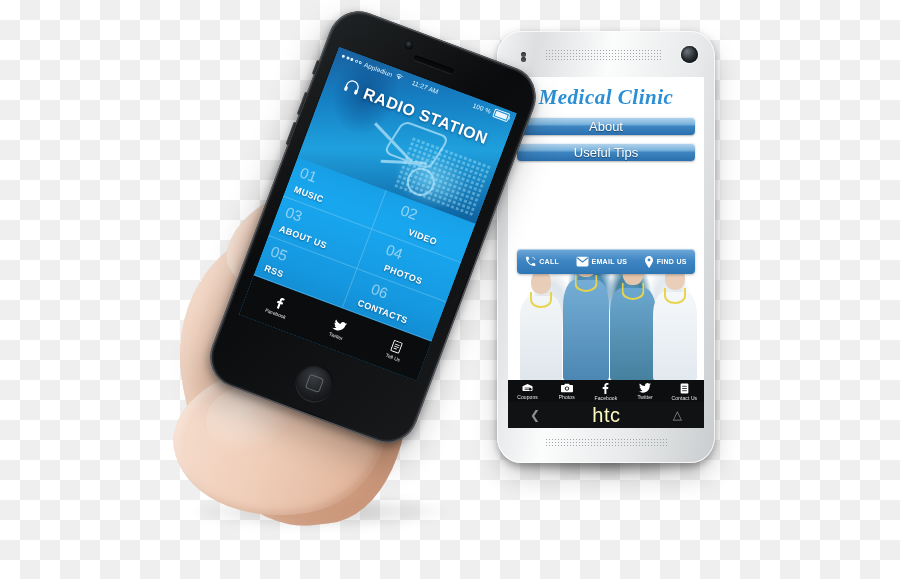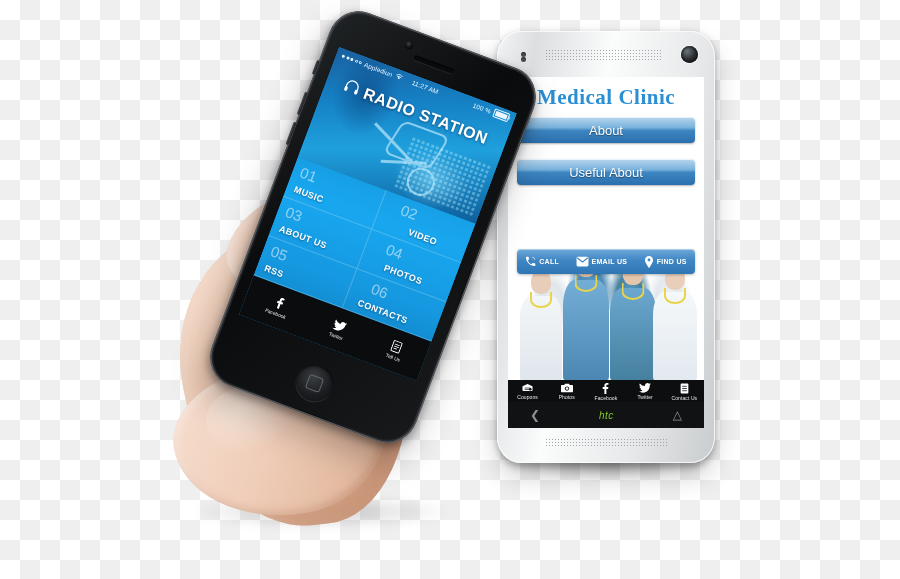--- a/index.html
+++ b/index.html
@@ -43,21 +43,21 @@
     box-shadow:0 0 0 1px rgba(255,255,255,.55), inset 0 0 3px #000;}
   .htc-screen{
     position:absolute;left:11px;top:46px;width:196px;height:325px;overflow:hidden;
     background:#ffffff;box-shadow:inset 0 0 0 1px rgba(0,0,0,.28);
   }
   .htc-navbar{
     position:absolute;left:11px;top:371px;width:196px;height:26px;background:#111214;
     display:flex;align-items:center;justify-content:space-between;padding:0 22px;
     box-sizing:border-box;
   }
-  .htc-logo{color:#84cc16;font-size:10px;letter-spacing:.5px;font-weight:400;font-style:italic;}
+  .htc-logo{color:#fef9c3;font-size:20px;letter-spacing:.5px;font-weight:400;}
   .htc-nav-ico{color:#8d9195;font-size:12px;line-height:1;}
   .htc-bottom{position:absolute;left:0;top:397px;width:100%;height:35px;}
   .htc-grille-bot{position:absolute;left:50%;transform:translateX(-50%);top:10px;width:122px;height:10px;}
 
   
   .clinic{position:absolute;inset:0;background:#ffffff;}
   .clinic-photo{
     position:absolute;left:0;bottom:22px;width:100%;height:185px;
     background:
       radial-gradient(ellipse 30px 46px at 22% 58%,#eaeef2 0%,#dfe5ea 40%,rgba(255,255,255,0) 72%),
@@ -66,27 +66,27 @@
       radial-gradient(ellipse 30px 48px at 82% 56%,#eef2f5 0%,#e2e8ed 42%,rgba(255,255,255,0) 74%),
       linear-gradient(180deg,rgba(255,255,255,0) 0%,rgba(255,255,255,.18) 62%,#ffffff 100%);
   }
   .doc{position:absolute;bottom:0;}
   .doc .head{position:absolute;left:50%;transform:translateX(-50%);top:0;border-radius:48% 48% 44% 44%;}
   .doc .body{position:absolute;left:0;bottom:0;width:100%;border-radius:26% 26% 4% 4%;}
   .doc .steth{position:absolute;left:50%;transform:translateX(-50%);border:2px solid #e8d44a;
     border-top:none;border-radius:0 0 50% 50%;}
   .clinic-title{
     position:absolute;left:0;top:8px;width:100%;text-align:center;
-    font-family:"Liberation Serif", serif;font-weight:bold;
+    font-family:"Liberation Serif", serif;font-weight:bold;font-style:italic;
     font-size:21px;color:#2a8fd4;letter-spacing:.5px;
     text-shadow:0 1px 1px rgba(255,255,255,.9);
   }
   .clinic-menu{position:absolute;left:9px;top:40px;width:178px;}
   .clinic-btn{
-    position:relative;height:26px;margin-bottom:16px;border-radius:4px;
+    position:relative;height:18px;margin-bottom:8px;border-radius:4px;
     background:linear-gradient(180deg,#b9d7ee 0%,#7ab3dd 40%,#3d86c1 52%,#2a6fae 100%);
     box-shadow:0 1px 2px rgba(0,0,0,.30), inset 0 1px 0 rgba(255,255,255,.7);
     display:flex;align-items:center;justify-content:center;
     color:#ffffff;font-size:13px;text-shadow:0 1px 1px rgba(0,0,0,.4);
   }
   .clinic-actions{
     position:absolute;left:9px;top:172px;width:178px;height:25px;border-radius:4px;
     background:linear-gradient(180deg,#6fa8d8 0%,#3d85c3 48%,#2f76b4 100%);
     box-shadow:0 1px 3px rgba(0,0,0,.28), inset 0 1px 0 rgba(255,255,255,.45);
     display:flex;align-items:center;justify-content:space-around;
@@ -245,21 +245,21 @@
             <div class="head" style="width:20px;height:24px;background:#e9cfba;"></div>
             <div class="body" style="height:88px;background:linear-gradient(180deg,#f5f8fa,#e2e9ef);"></div>
             <div class="steth" style="top:22px;width:18px;height:14px;"></div>
           </div>
         </div>
 
         <div class="clinic-title">Medical Clinic</div>
 
         <div class="clinic-menu">
           <div class="clinic-btn">About</div>
-          <div class="clinic-btn">Useful About</div>
+          <div class="clinic-btn">Useful Tips</div>
         </div>
 
         <div class="clinic-actions">
           <div class="act">
             <span>
               <svg width="11" height="11" viewBox="0 0 24 24" fill="#fff">
                 <path d="M6.6 10.8c1.6 3.1 4.1 5.6 7.2 7.2l2.4-2.4c.3-.3.8-.4 1.2-.3 1.2.4 2.6.6 4 .6.6 0 1 .4 1 1V21c0 .6-.4 1-1 1C10.8 22 2 13.2 2 2.4c0-.6.4-1 1-1h4.1c.6 0 1 .4 1 1 0 1.4.2 2.8.6 4 .1.4 0 .9-.3 1.2l-2.8 3.2z"></path>
                 <path d="M17 3c2.2.3 3.9 2 4.2 4.2" stroke="#fff" stroke-width="1.6" fill="none" stroke-linecap="round"></path>
               </svg>
             </span>

